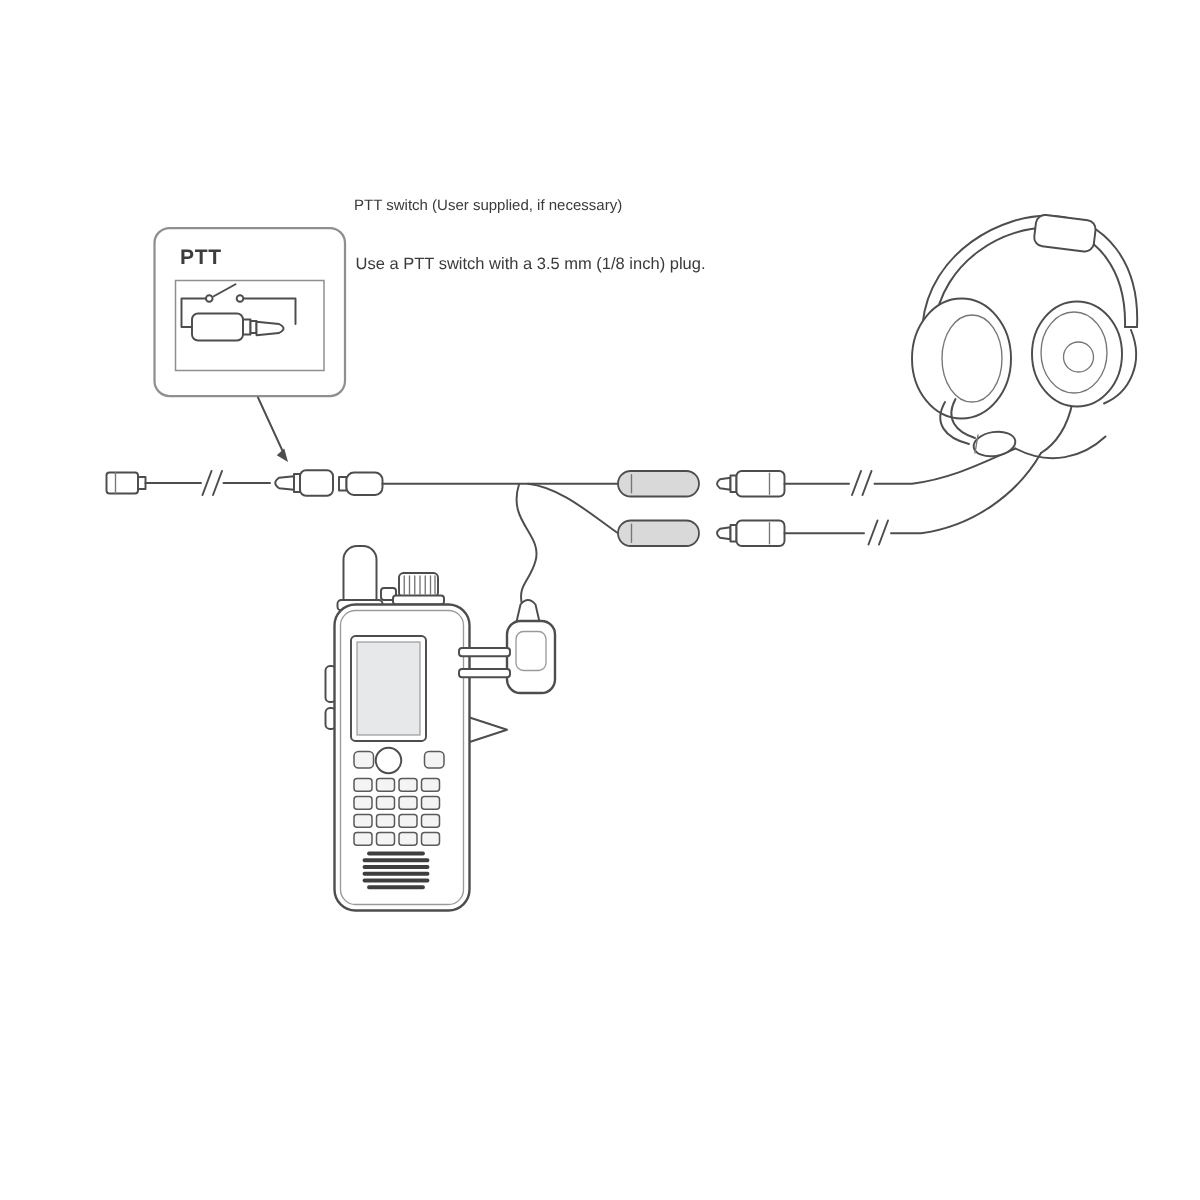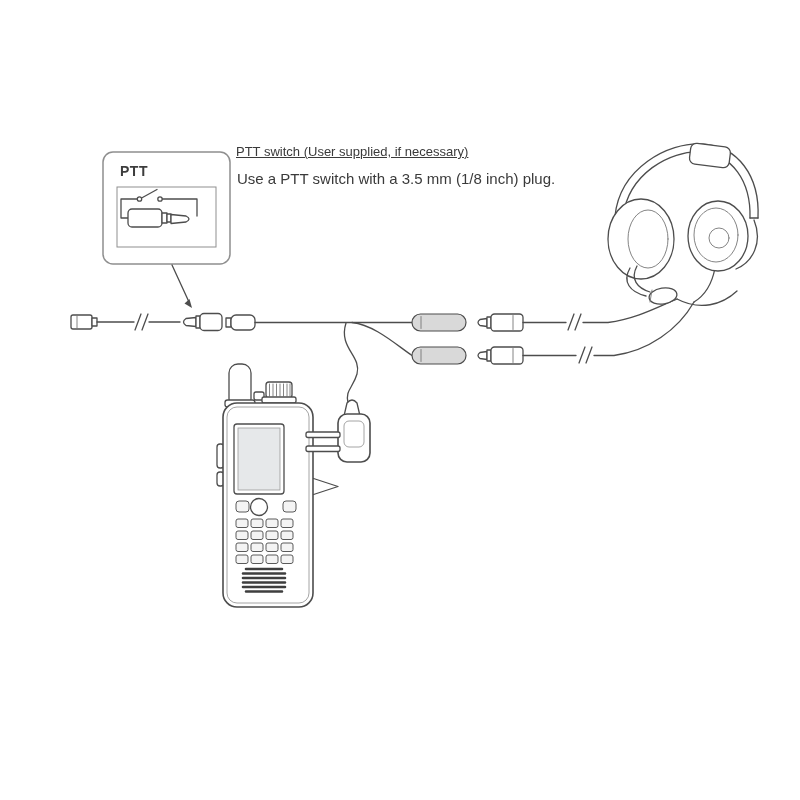--- a/index.html
+++ b/index.html
@@ -18,22 +18,22 @@
   .darkfill{fill:#4d4d4d;stroke:none;}
   .spk   {fill:none;stroke:#3e3e3e;stroke-width:2.6;stroke-linecap:round;}
   .adapter{stroke:#4d4d4d;stroke-width:1.2;}
   .screen-o{stroke:#9a9a9a;stroke-width:0.8;}
   .nf    {fill:none;stroke:#9a9a9a;stroke-width:0.9;}
 
   
   .label{position:absolute;color:#3a3a3a;white-space:nowrap;line-height:1.2;}
   .ptt  {left:120px;top:163px;width:54px;text-align:left;font-size:14px;
          font-weight:bold;letter-spacing:0.5px;color:#3d3d3d;}
-  .l1   {left:236px;top:144px;font-size:13px;text-decoration:underline;}
-  .l2   {left:237px;top:170px;font-size:15px;}
+  .l1   {left:236px;top:132px;font-size:10px;}
+  .l2   {left:237px;top:170px;font-size:11px;}
 </style>
 </head>
 <body>
 
 <div class="stage">
 
 <svg width="800" height="800" viewBox="0 0 800 800">
 
   <g>
     <rect x="103" y="152" width="127" height="112" rx="10" class="box"></rect>

